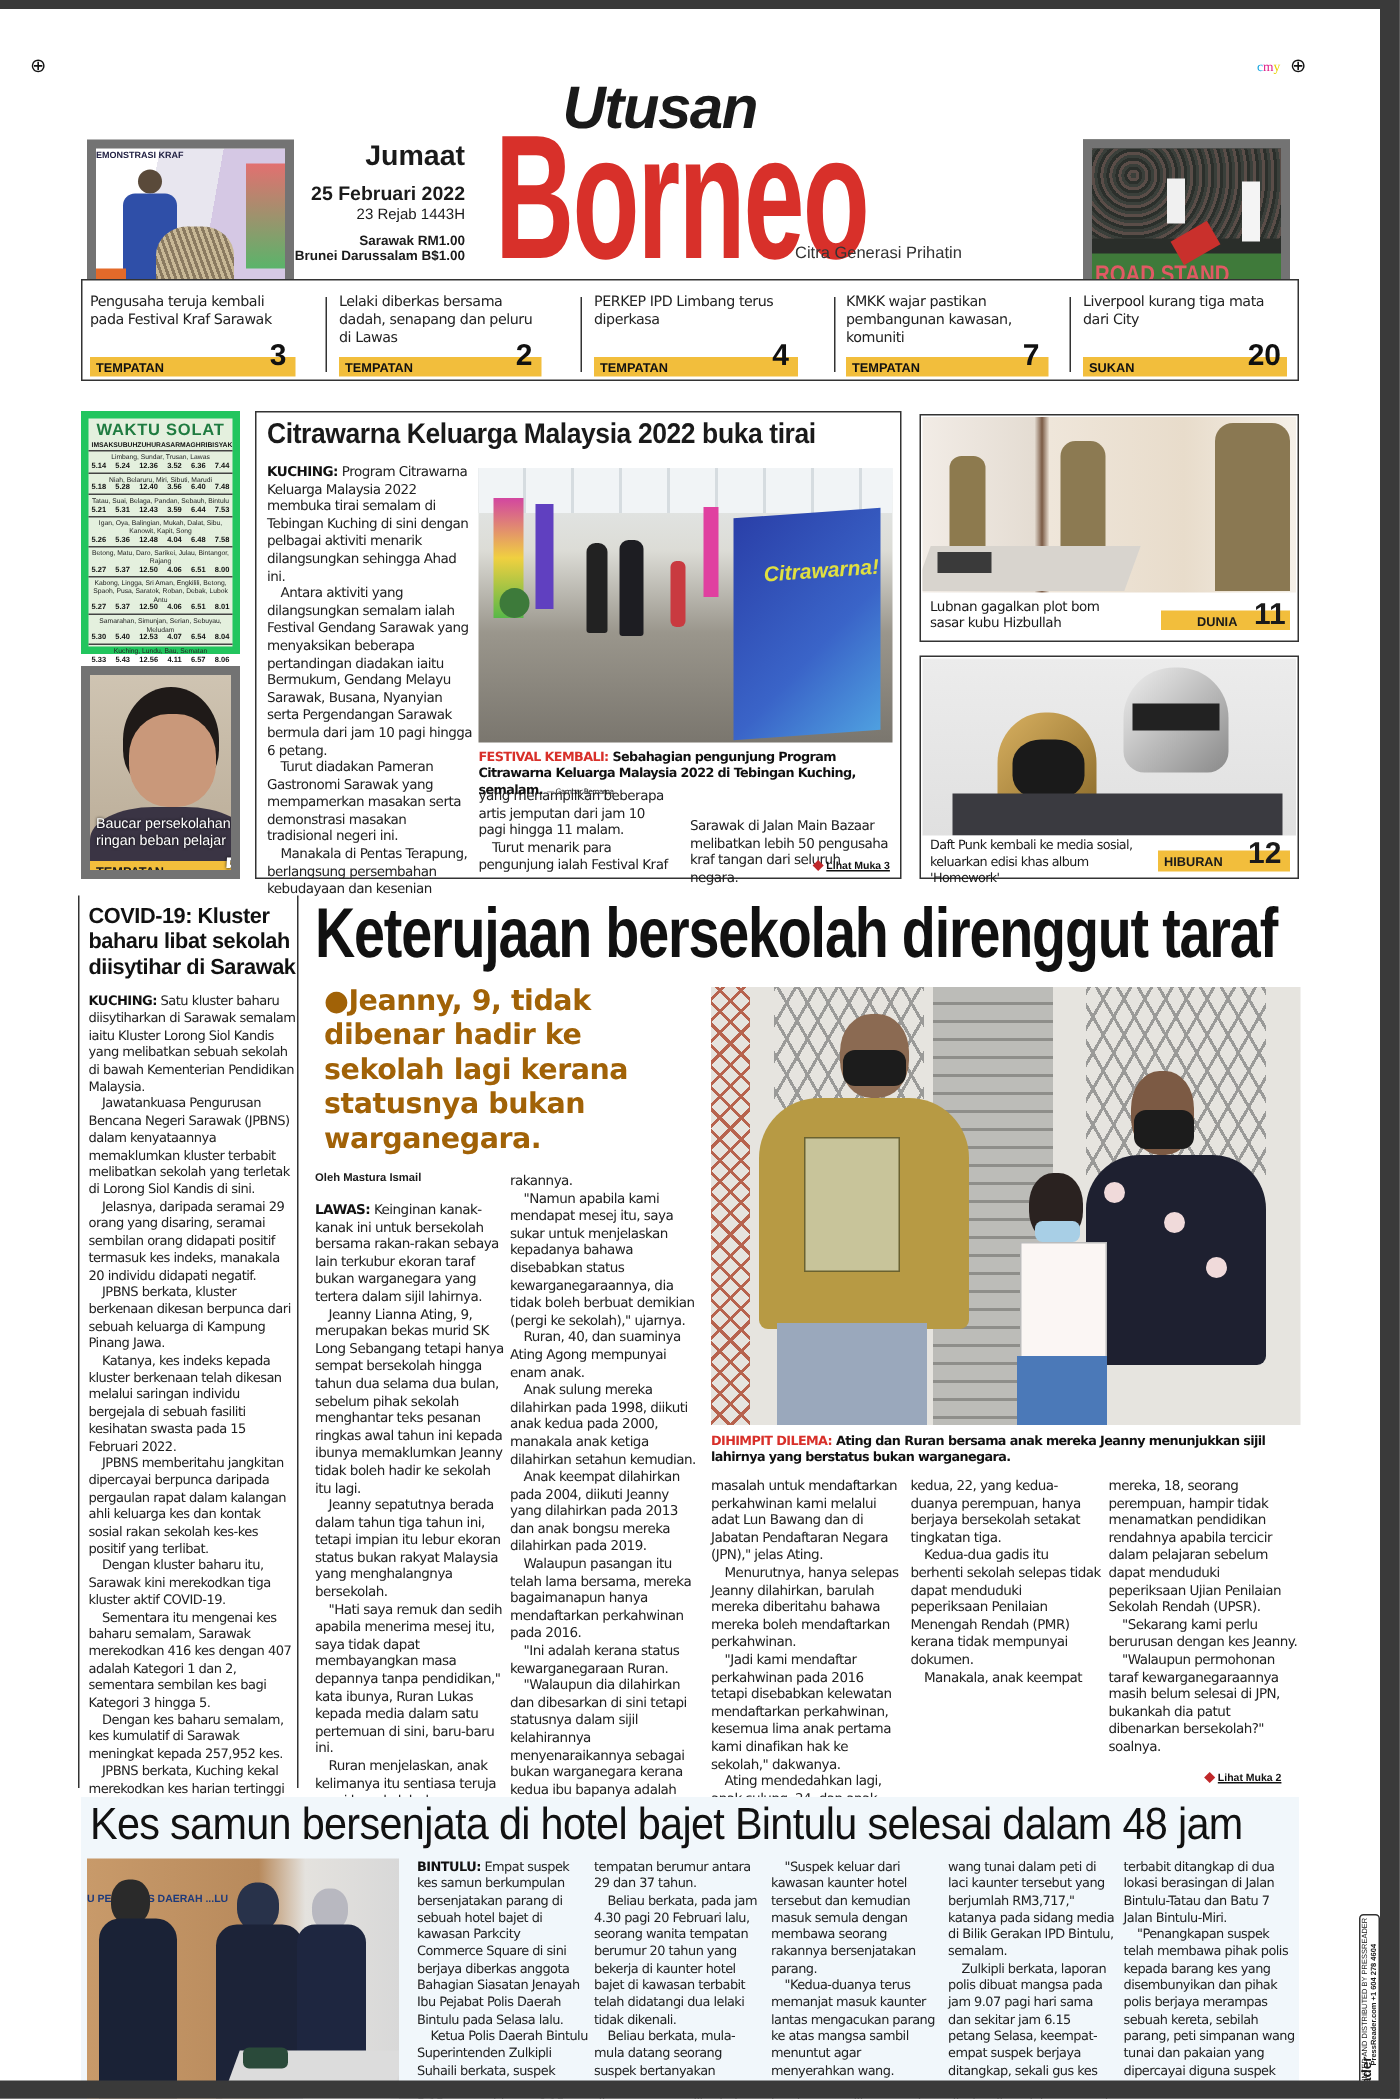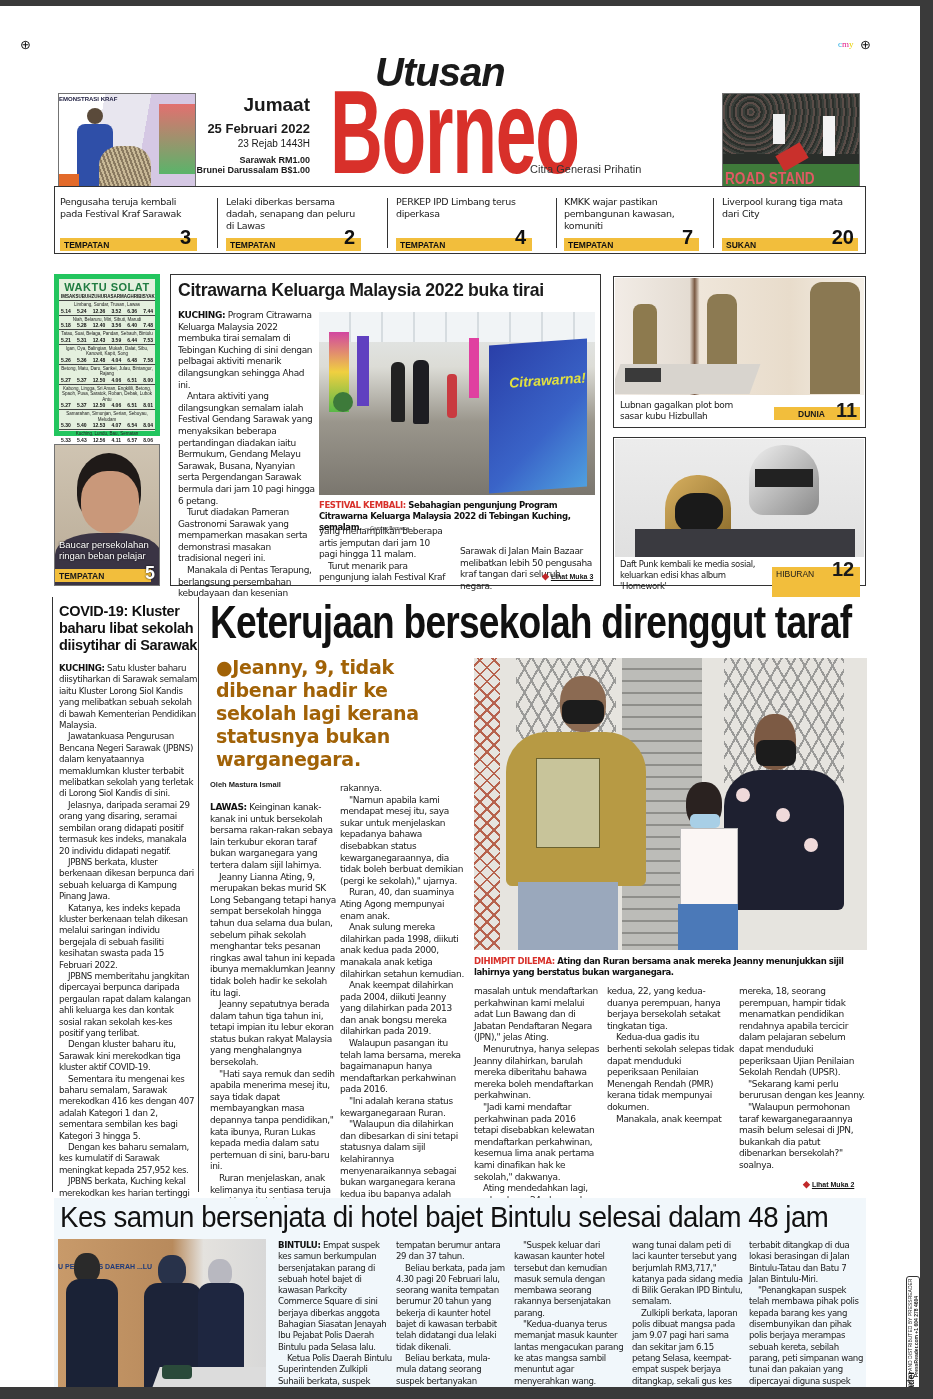--- a/index.html
+++ b/index.html
@@ -15,21 +15,21 @@
 
 
 .logo-utusan{position:absolute;left:375px;top:44px;font-size:40px;font-weight:bold;font-style:italic;color:#1a1a1a;font-family:"Liberation Sans",sans-serif;letter-spacing:-1px}
 .logo-borneo{position:absolute;left:330px;top:67px;font-size:118px;font-weight:bold;color:#d8302a;font-family:"Liberation Sans",sans-serif;transform:scaleX(0.62);transform-origin:left top;line-height:1;letter-spacing:-2px}
 .tagline{position:absolute;left:530px;top:157px;font-size:11px;color:#333}
 .dateblock{position:absolute;right:610px;top:88px;text-align:right;width:150px}
 .day{font-size:19px;font-weight:bold;line-height:22px}
 .date{font-size:13px;font-weight:bold;margin-top:5px}
 .hijri{font-size:10px;margin-top:2px}
 .price{font-size:9px;font-weight:bold;margin-top:6px;line-height:10px}
-.photo{position:absolute;overflow:hidden;border:1px solid #737373}
+.photo{position:absolute;overflow:hidden;border:6px solid #737373}
 
 
 .strip{position:absolute;left:54px;top:180px;width:812px;height:68px;border:1px solid #333;border-top:1px solid #333;background:#fff}
 .teaser{position:absolute;top:190px;height:55px}
 .teaser .ttl{font-size:9.5px;line-height:12px;color:#222;font-family:"DejaVu Sans",sans-serif;letter-spacing:-0.3px}
 .teaser .cat{position:absolute;left:0;bottom:0;height:13px;background:#f2be3c;font-size:8.5px;font-weight:bold;padding:2px 0 0 4px;color:#111}
 .teaser .num{position:absolute;bottom:2px;font-size:20px;font-weight:bold;color:#111}
 .vsep{position:absolute;top:192px;width:1px;height:50px;background:#333}
 
 
@@ -279,21 +279,21 @@
 
   <div class="box" style="left:613px;top:431px;width:253px;height:149px">
     <div class="photo" style="left:1px;top:1px;width:249px;height:118px;border:none;background:linear-gradient(180deg,#ececec,#e0e0e0)">
       <div class="abs" style="left:50px;top:36px;width:66px;height:70px;border-radius:48% 48% 20% 20%;background:linear-gradient(135deg,#d8b060,#8a6a2a)"></div>
       <div class="abs" style="left:60px;top:54px;width:48px;height:40px;border-radius:40%;background:#1a1a1a"></div>
       <div class="abs" style="left:134px;top:6px;width:70px;height:70px;border-radius:48% 48% 20% 20%;background:linear-gradient(135deg,#f0f0f0,#8a8a8a)"></div>
       <div class="abs" style="left:140px;top:30px;width:58px;height:18px;background:#222"></div>
       <div class="abs" style="left:20px;top:90px;width:220px;height:28px;background:#3a3a40"></div>
     </div>
     <div class="abs" style="left:6px;top:121px;width:150px;font-size:8.5px;line-height:11px;font-family:'DejaVu Sans',sans-serif;letter-spacing:-0.4px">Daft Punk kembali ke media sosial, keluarkan edisi khas album 'Homework'</div>
-    <div class="abs" style="left:158px;top:129px;width:88px;height:30px;background:#f2be3c;font-size:8.5px;font-weight:normal;padding:2px 0 4px 4px">HIBURAN</div>
+    <div class="abs" style="left:158px;top:129px;width:88px;height:14px;background:#f2be3c;font-size:8.5px;font-weight:bold;padding:2px 0 4px 4px">HIBURAN</div>
     <div class="abs" style="left:218px;top:120px;font-size:20px;font-weight:bold">12</div>
   </div>
 
   <div class="abs" style="left:52px;top:591px;width:1px;height:595px;background:#333"></div>
   <div class="abs" style="left:198px;top:591px;width:1px;height:595px;background:#333"></div>
   <div class="abs" style="left:59px;top:597px;width:140px;font-size:14.5px;font-weight:bold;line-height:17px;color:#111;letter-spacing:-0.3px">COVID-19: Kluster baharu libat sekolah diisytihar di Sarawak</div>
   <div class="col" style="left:59px;top:657px;width:138px;font-size:8.7px;line-height:11.4px">
     <p class="first"><b>KUCHING:</b> <span>Satu kluster baharu diisytiharkan di Sarawak semalam iaitu Kluster Lorong Siol Kandis yang melibatkan sebuah sekolah di bawah Kementerian Pendidikan Malaysia.</span></p>
     <p>Jawatankuasa Pengurusan Bencana Negeri Sarawak (JPBNS) dalam kenyataannya memaklumkan kluster terbabit melibatkan sekolah yang terletak di Lorong Siol Kandis di sini.</p>
     <p>Jelasnya, daripada seramai 29 orang yang disaring, seramai sembilan orang didapati positif termasuk kes indeks, manakala 20 individu didapati negatif.</p>

